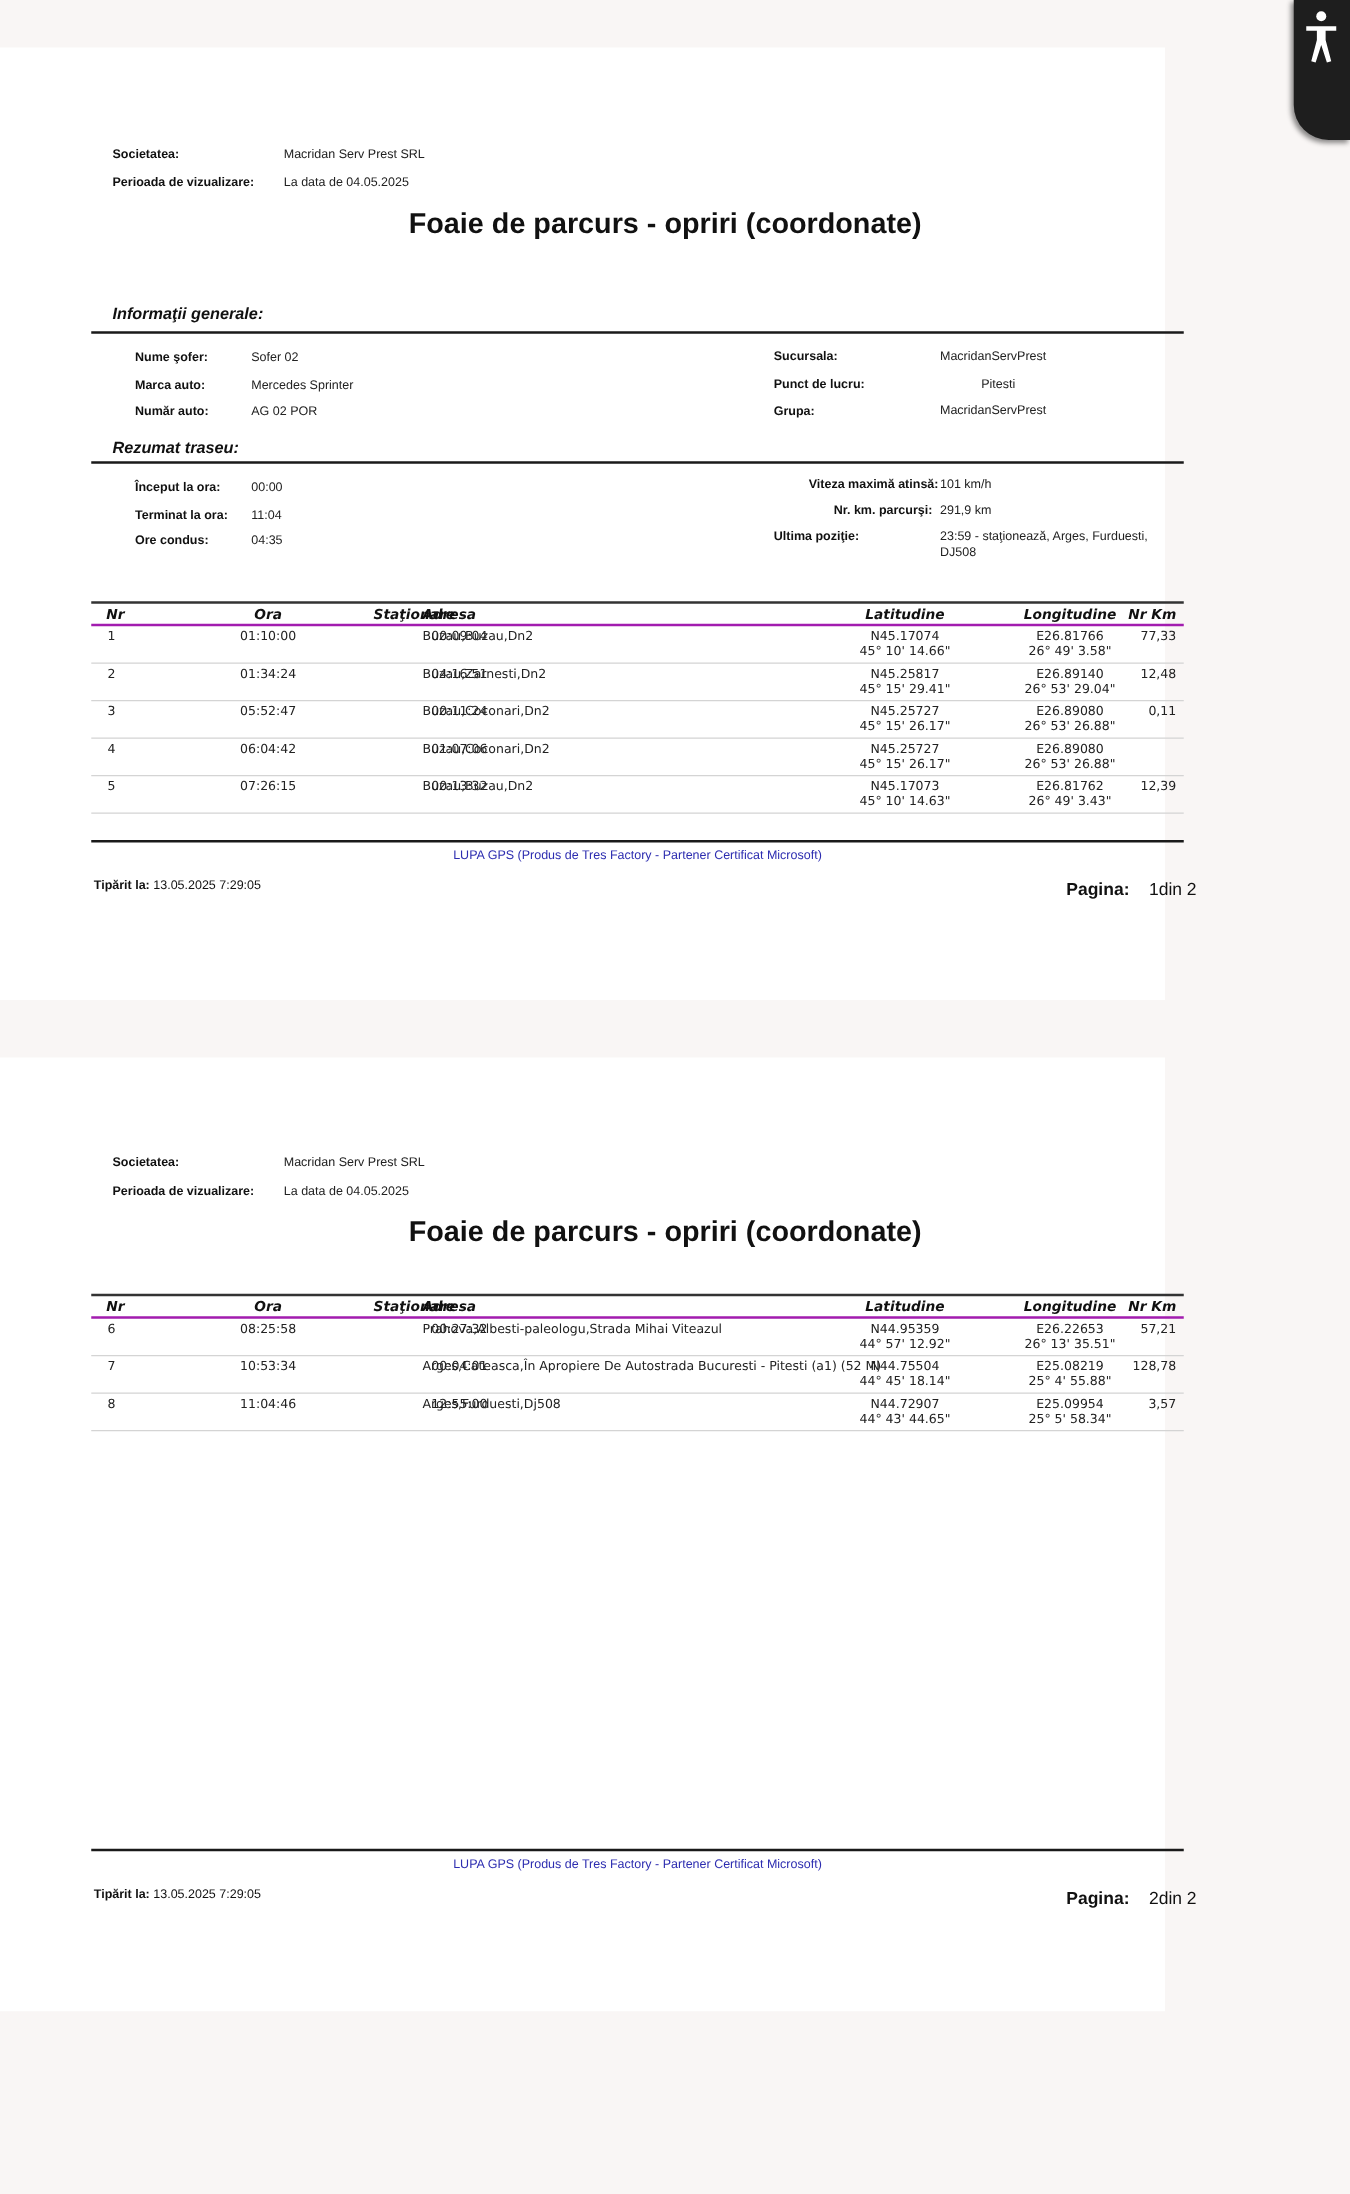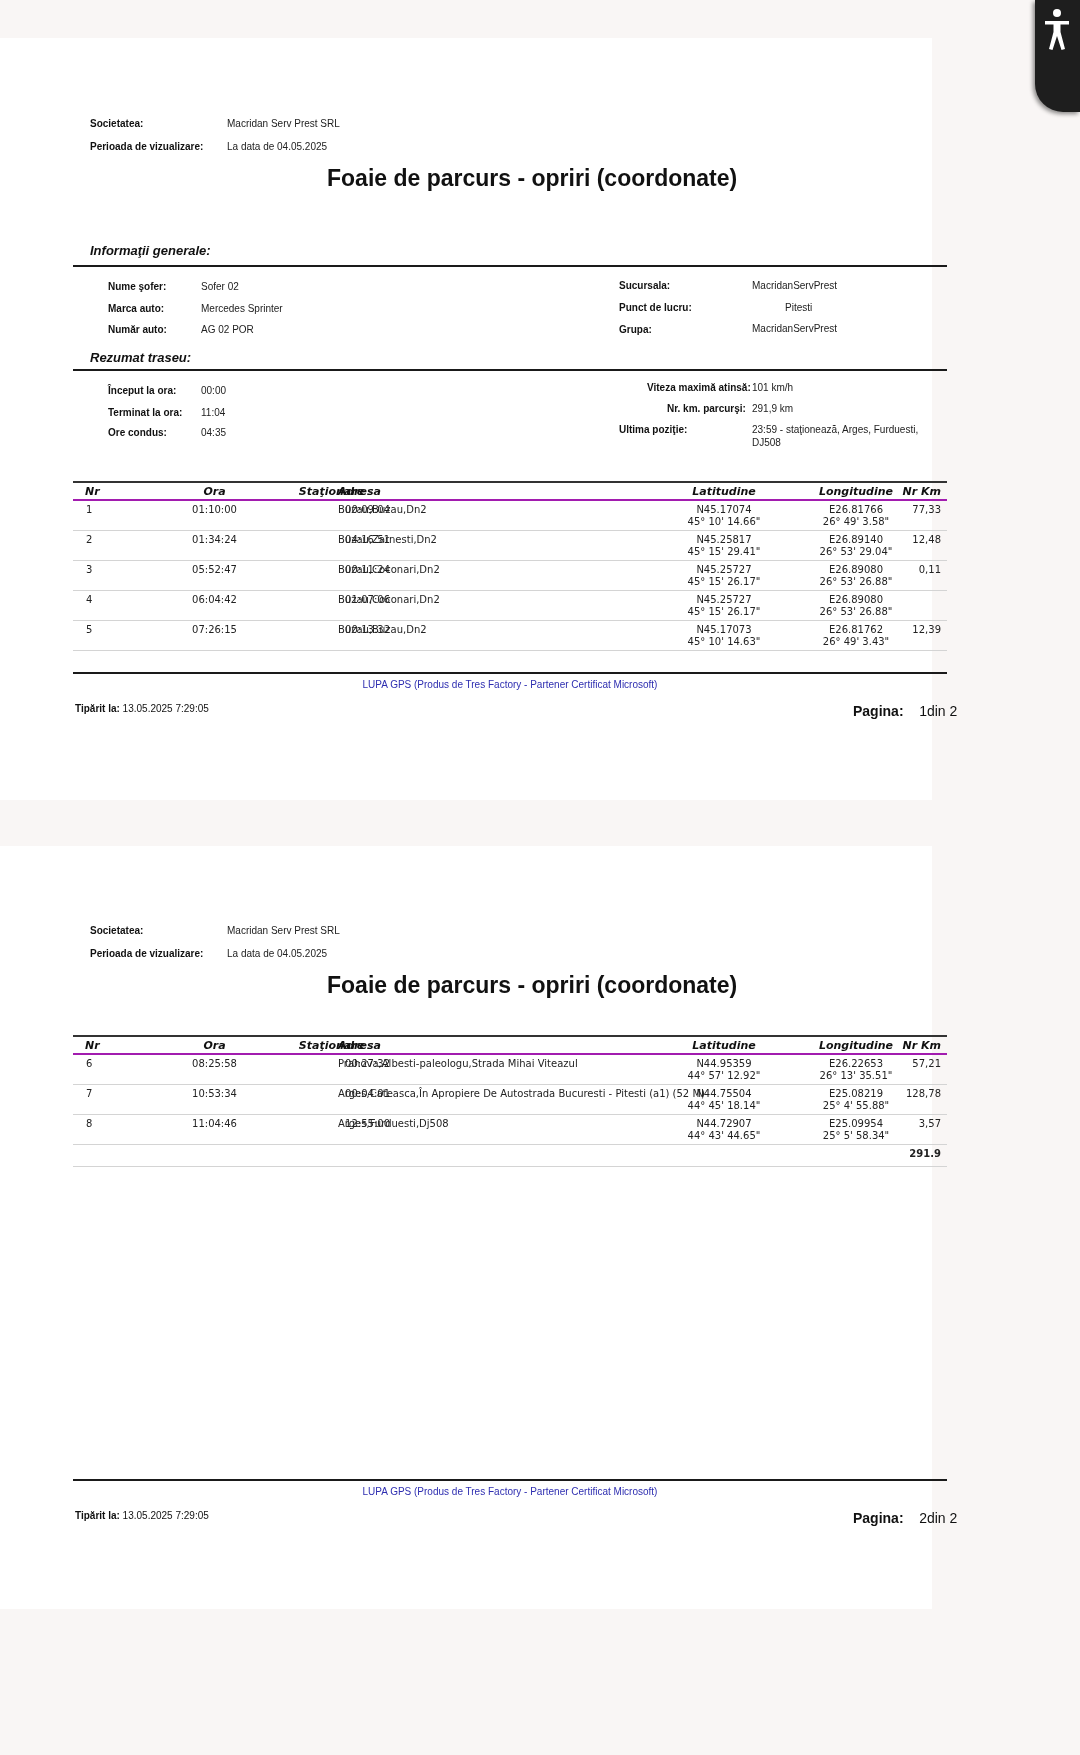--- a/index.html
+++ b/index.html
@@ -221,23 +221,20 @@
       <span class="c-nr">8</span>
       <span class="c-ora">11:04:46</span>
       <span class="c-stat">12:55:00</span>
       <span class="c-adr">Arges,Furduesti,Dj508</span>
       <span class="c-lat">N44.72907</span>
       <span class="c-lat" style="top:15px;">44° 43' 44.65"</span>
       <span class="c-lon">E25.09954</span>
       <span class="c-lon" style="top:15px;">25° 5' 58.34"</span>
       <span class="c-km">3,57</span>
     </div>
-    <div class="row total">
-      <span class="c-km" style="font-weight:bold;">291.9</span>
-    </div>
   </div>
 
   <div class="footer-rule" style="top:633px;"></div>
   <span class="abs footer-brand" style="top:640px;">LUPA GPS  (Produs de Tres Factory - Partener Certificat Microsoft)</span>
   <span class="abs printed" style="top:664px;"><b>Tipărit la:</b> <span>13.05.2025 7:29:05</span></span>
   <span class="abs pager" style="top:664px;"><b>Pagina:</b>&nbsp;&nbsp;&nbsp;&nbsp;<span>2din  2</span></span>
 </div>
 
 <div id="a11y">
   <svg width="28" height="44" viewBox="0 0 28 44">

